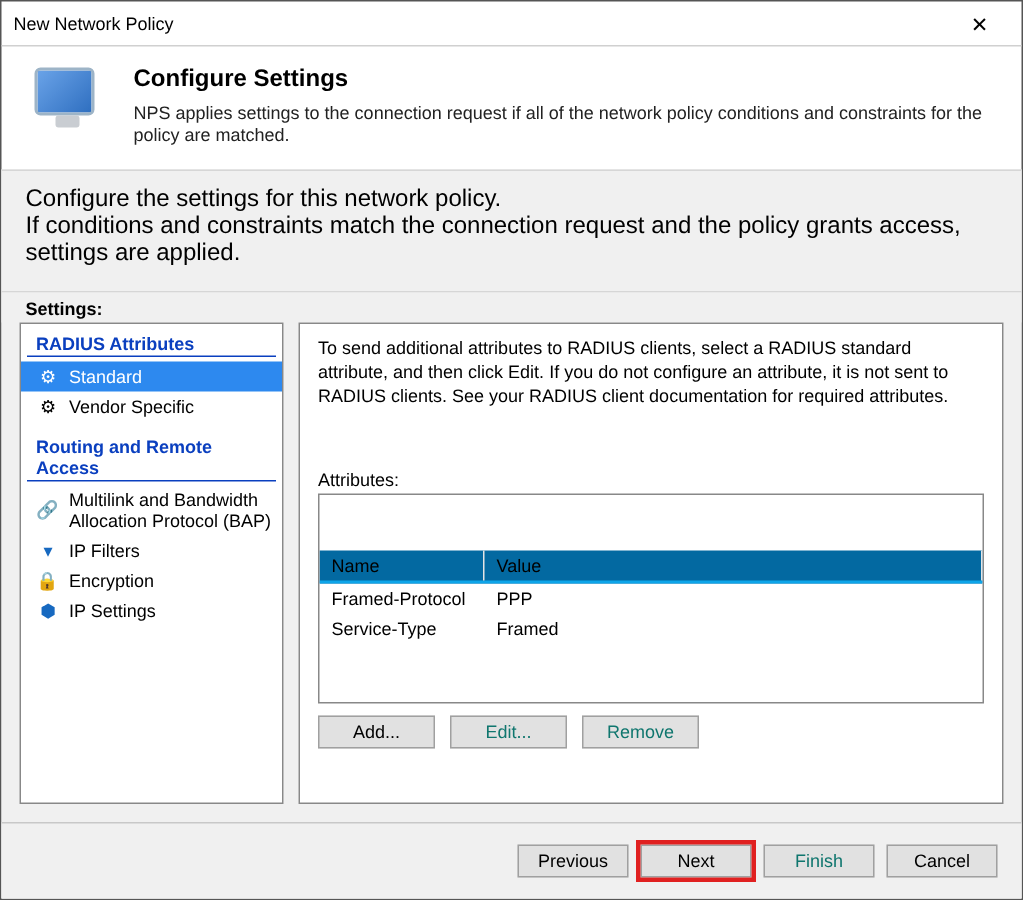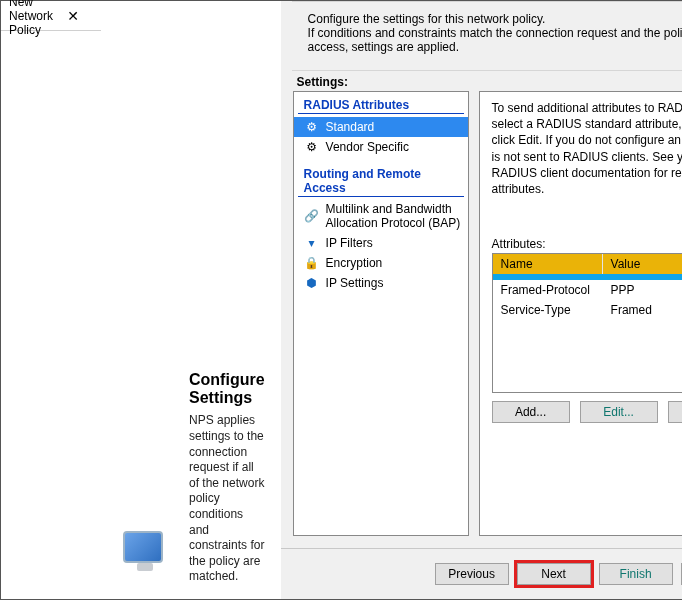--- a/index.html
+++ b/index.html
@@ -10,20 +10,21 @@
     background: #fff;
     color: #000;
   }
   .window {
     width: 682px;
     height: 600px;
     border: 1px solid #555;
     background: #fff;
     position: relative;
     display: flex;
+    flex-direction: column;
   }
   .titlebar {
     height: 30px;
     display: flex;
     align-items: center;
     padding: 0 8px;
     border-bottom: 1px solid #d0d0d0;
   }
   .titlebar .title { flex: 1; font-size: 12px; }
   .titlebar .close { width: 40px; text-align: center; font-size: 14px; cursor: pointer; }
@@ -55,22 +56,21 @@
     border-radius:2px;
   }
   .header-text { flex: 1; }
   .header-text h1 { margin: 0 0 6px 0; font-size: 16px; font-weight: bold; }
   .header-text p { margin: 0; font-size: 12px; color: #222; line-height: 1.3; }
   .instructions {
     background: #f0f0f0;
     border-top: 1px solid #d6d6d6;
     border-bottom: 1px solid #d6d6d6;
     padding: 10px 32px 4px 16px;
-    font-size: 12px;
-    margin-left: 11px;
+    font-size: 16px;
   }
   .settings-label {
     padding: 4px 16px 2px 16px;
     font-weight: bold;
     font-size: 12px;
     background:#f0f0f0;
   }
   .bg-gray { background:#f0f0f0; flex:1; display:flex; flex-direction:column; }
   .content {
     display: flex;
@@ -125,22 +125,23 @@
     border: 1px solid #888;
     margin-top: 2px;
     height: 140px;
     overflow: hidden;
   }
   .attr-head, .attr-row {
     display: flex;
     font-size: 12px;
   }
   .attr-head {
-    border-bottom: 6px solid #0ea5e9;
-    background:#eab308;
+    border-bottom: 2px solid #0ea5e9;
+    background:#0369a1;
+    margin-top:37px;
   }
   .attr-head .c, .attr-row .c {
     padding: 3px 8px;
   }
   .attr-head .c { font-weight: normal; }
   .c.name { width: 110px; }
   .c.value { flex: 1; }
   .attr-head .c { border-right:1px solid #e4e4e4; }
   .attr-buttons {
     display: flex;

